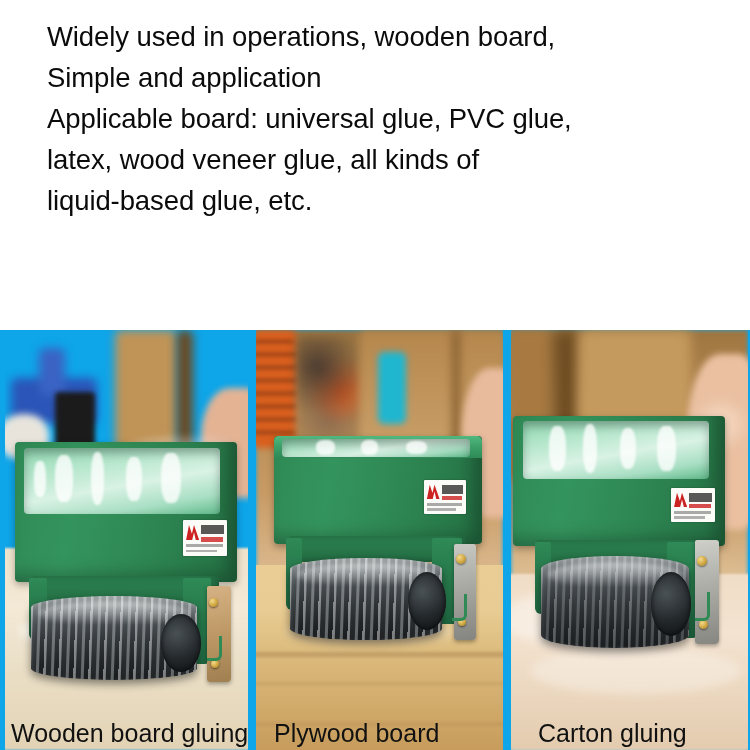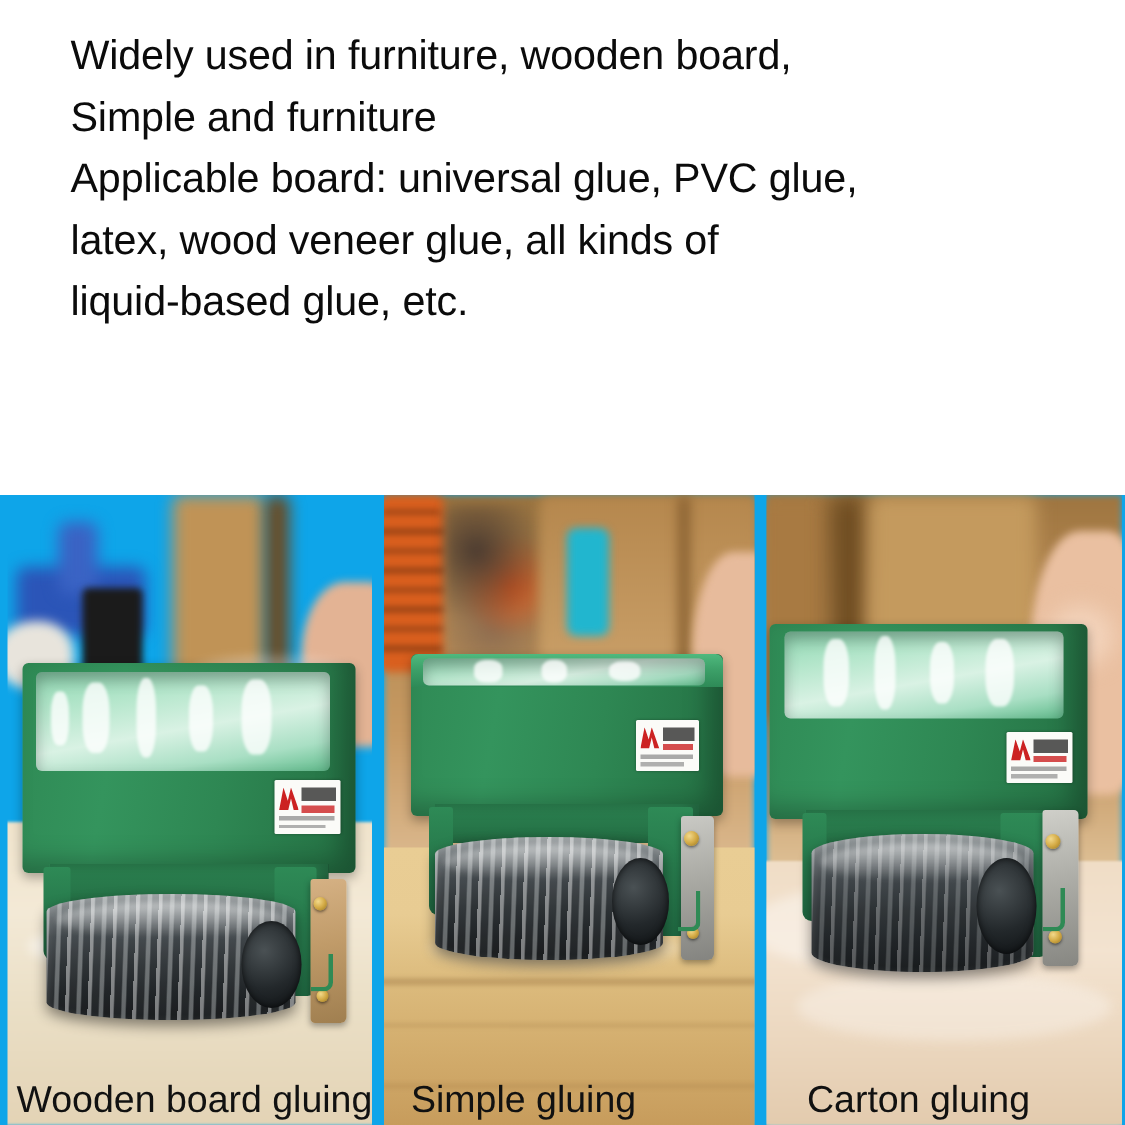--- a/index.html
+++ b/index.html
@@ -120,22 +120,22 @@
   .cap1{left:6px;}
   .cap2{left:18px;}
   .cap3{left:27px;}
 </style>
 </head>
 <body>
 
 <div class="page">
 
   <div class="copy">
-    <p>Widely used in furniture, wooden board,</p>
-    <p>Simple and furniture</p>
+    <p>Widely used in operations, wooden board,</p>
+    <p>Simple and application</p>
     <p>Applicable board: universal glue, PVC glue,</p>
     <p>latex, wood veneer glue, all kinds of</p>
     <p>liquid-based glue, etc.</p>
   </div>
 
   <div class="strip">
 
     <div class="panel p1">
       <div class="scene">
         <div class="bg1"></div>
@@ -238,21 +238,21 @@
             <div class="roller-gloss"></div>
           </div>
           <div class="roller-cap" style="left:134px;top:136px;width:38px;height:58px;"></div>
           <div class="bracket" style="left:180px;top:108px;width:22px;height:96px;
                background:linear-gradient(170deg,#c9c9c4 0%,#a9a9a3 45%,#848480 100%);"></div>
           <div class="screw" style="left:182px;top:118px;width:10px;height:10px;"></div>
           <div class="screw" style="left:184px;top:182px;width:8px;height:8px;"></div>
           <div class="hook" style="left:178px;top:158px;width:12px;height:24px;"></div>
         </div>
       </div>
-      <div class="caption cap2">Simple gluing</div>
+      <div class="caption cap2">Plywood board</div>
     </div>
 
     <div class="panel p3">
       <div class="scene">
         <div class="bg3"></div>
         <div class="blob" style="left:-6px;top:0px;width:48px;height:150px;background:#a87a42;filter:blur(6px);"></div>
         <div class="blob" style="left:42px;top:0px;width:26px;height:150px;background:#6f4d22;filter:blur(7px);"></div>
         <div class="blob" style="left:68px;top:0px;width:112px;height:150px;background:#c49a5e;filter:blur(6px);"></div>
         <div class="arm" style="left:176px;top:24px;width:74px;height:176px;background:#eac0a1;"></div>
         <div class="blobsoft" style="left:188px;top:74px;width:44px;height:40px;background:#f2d2ba;"></div>

